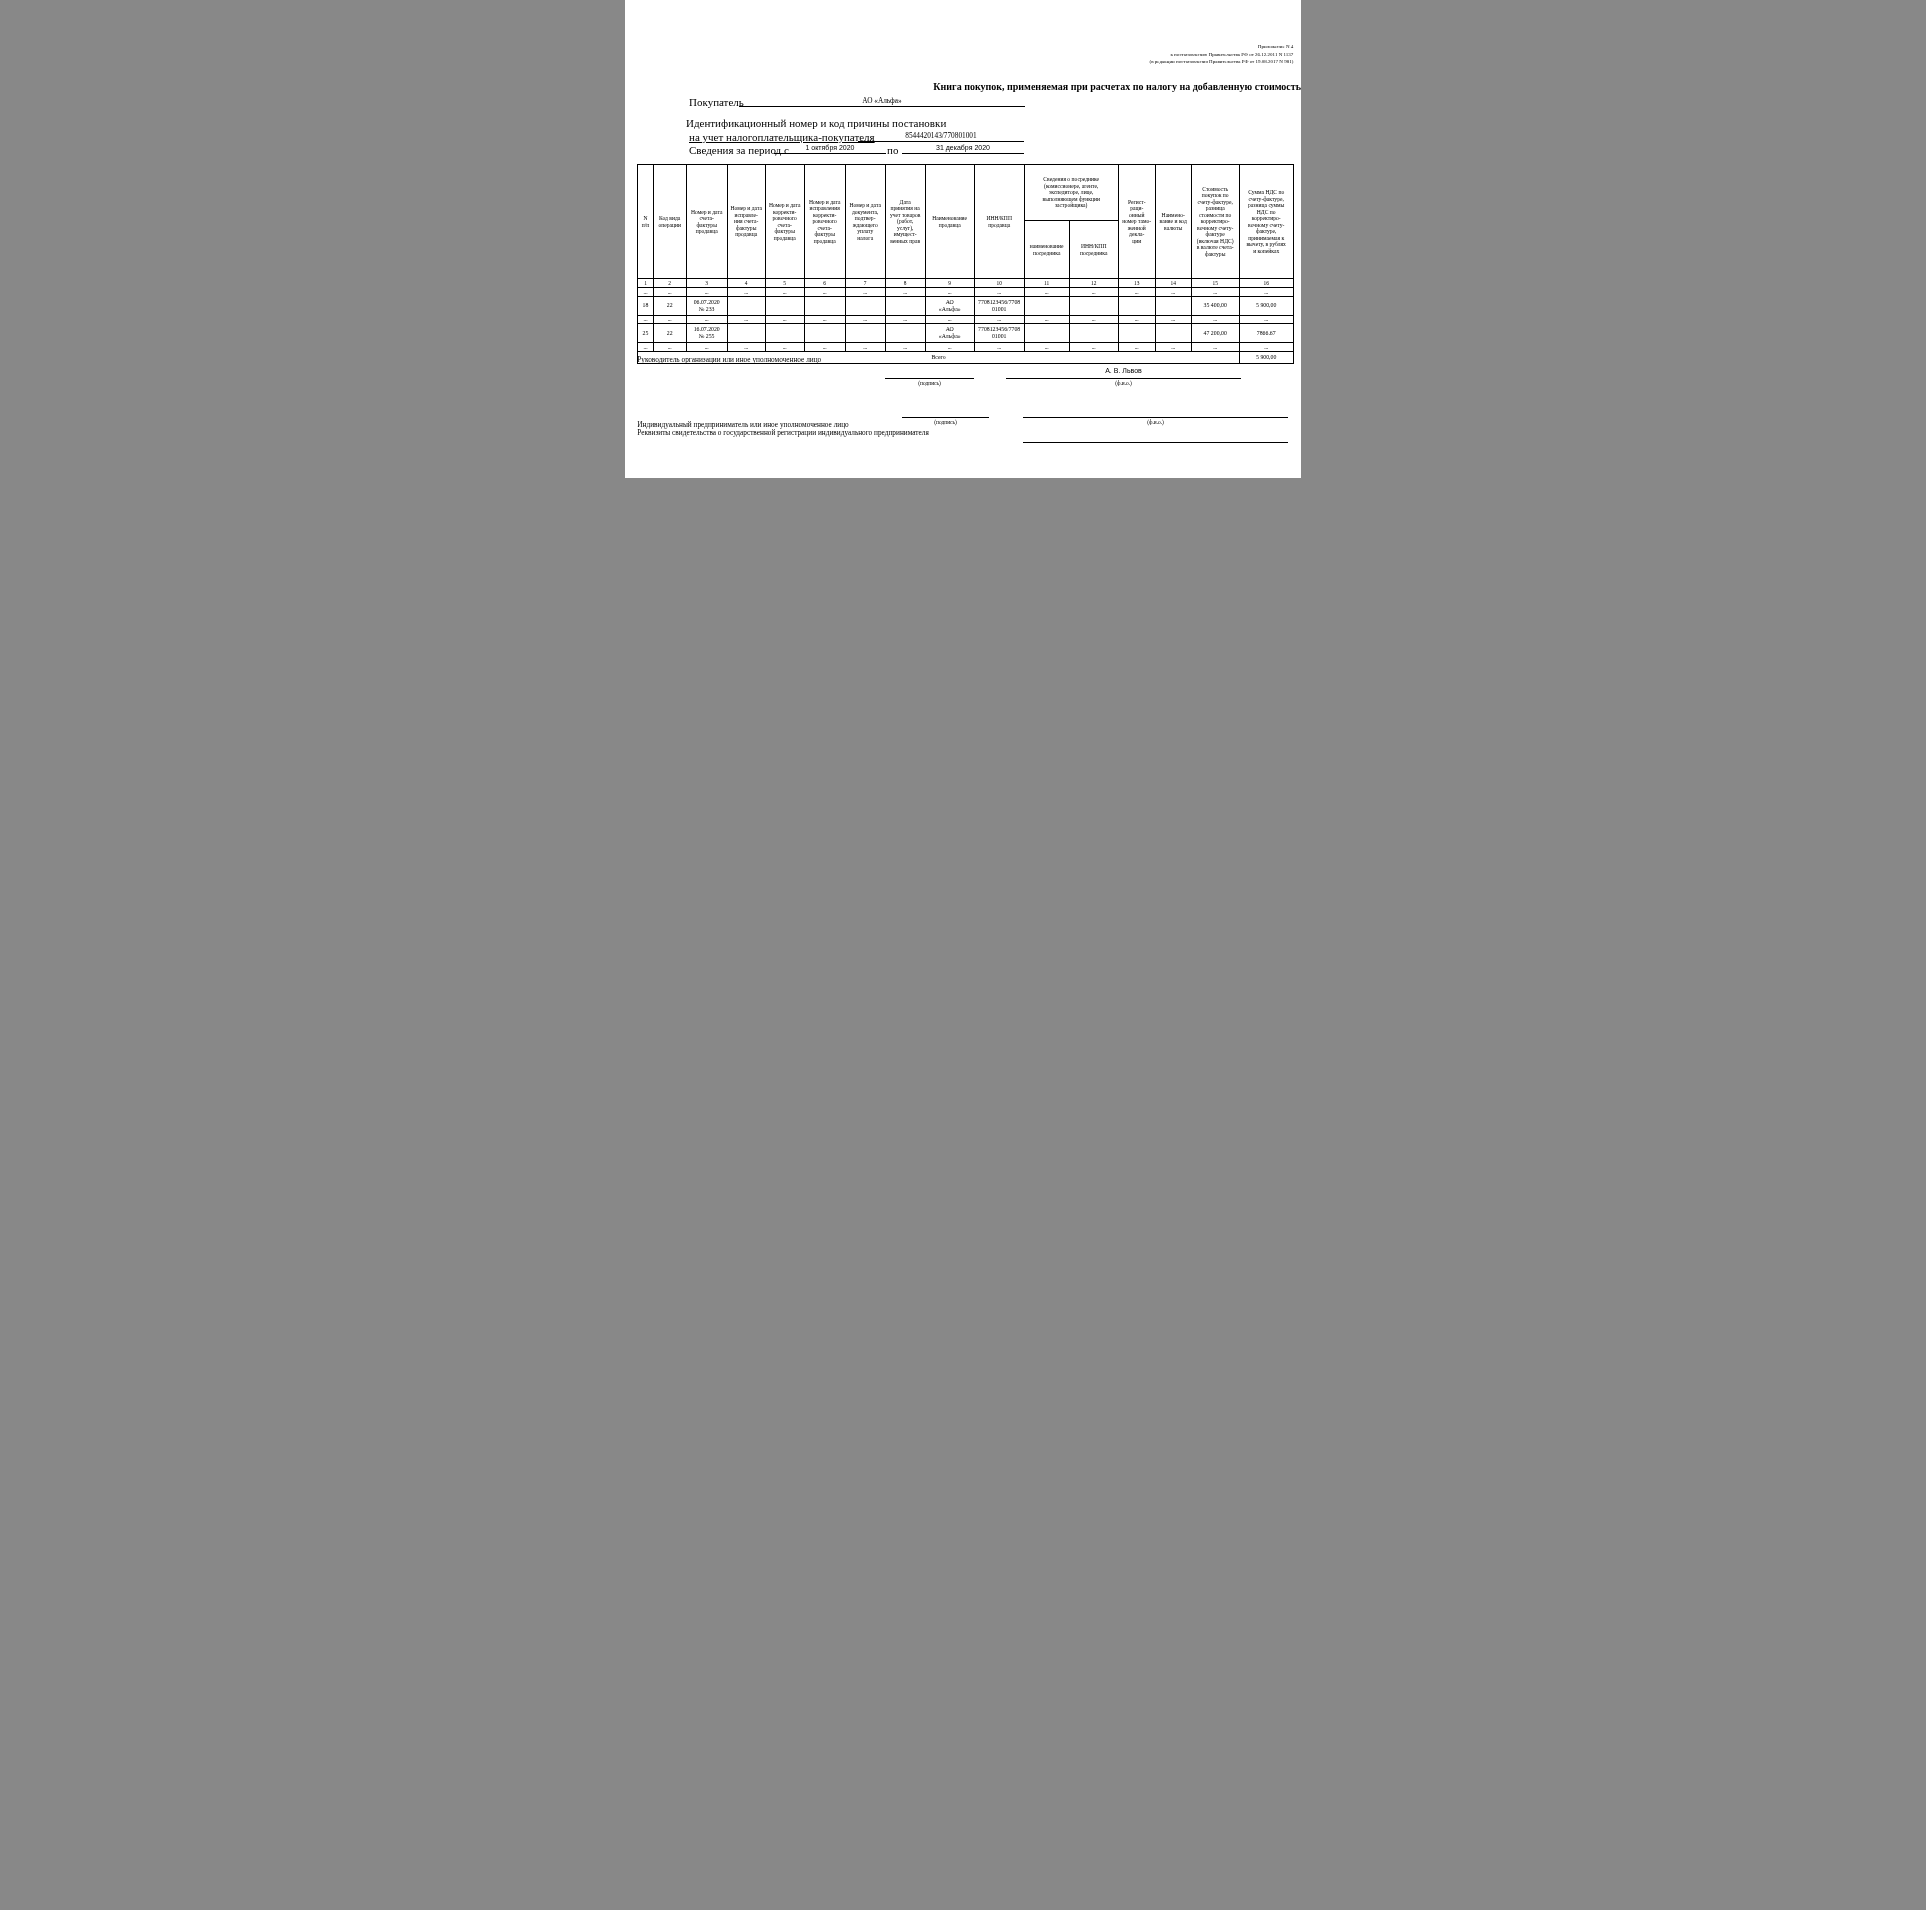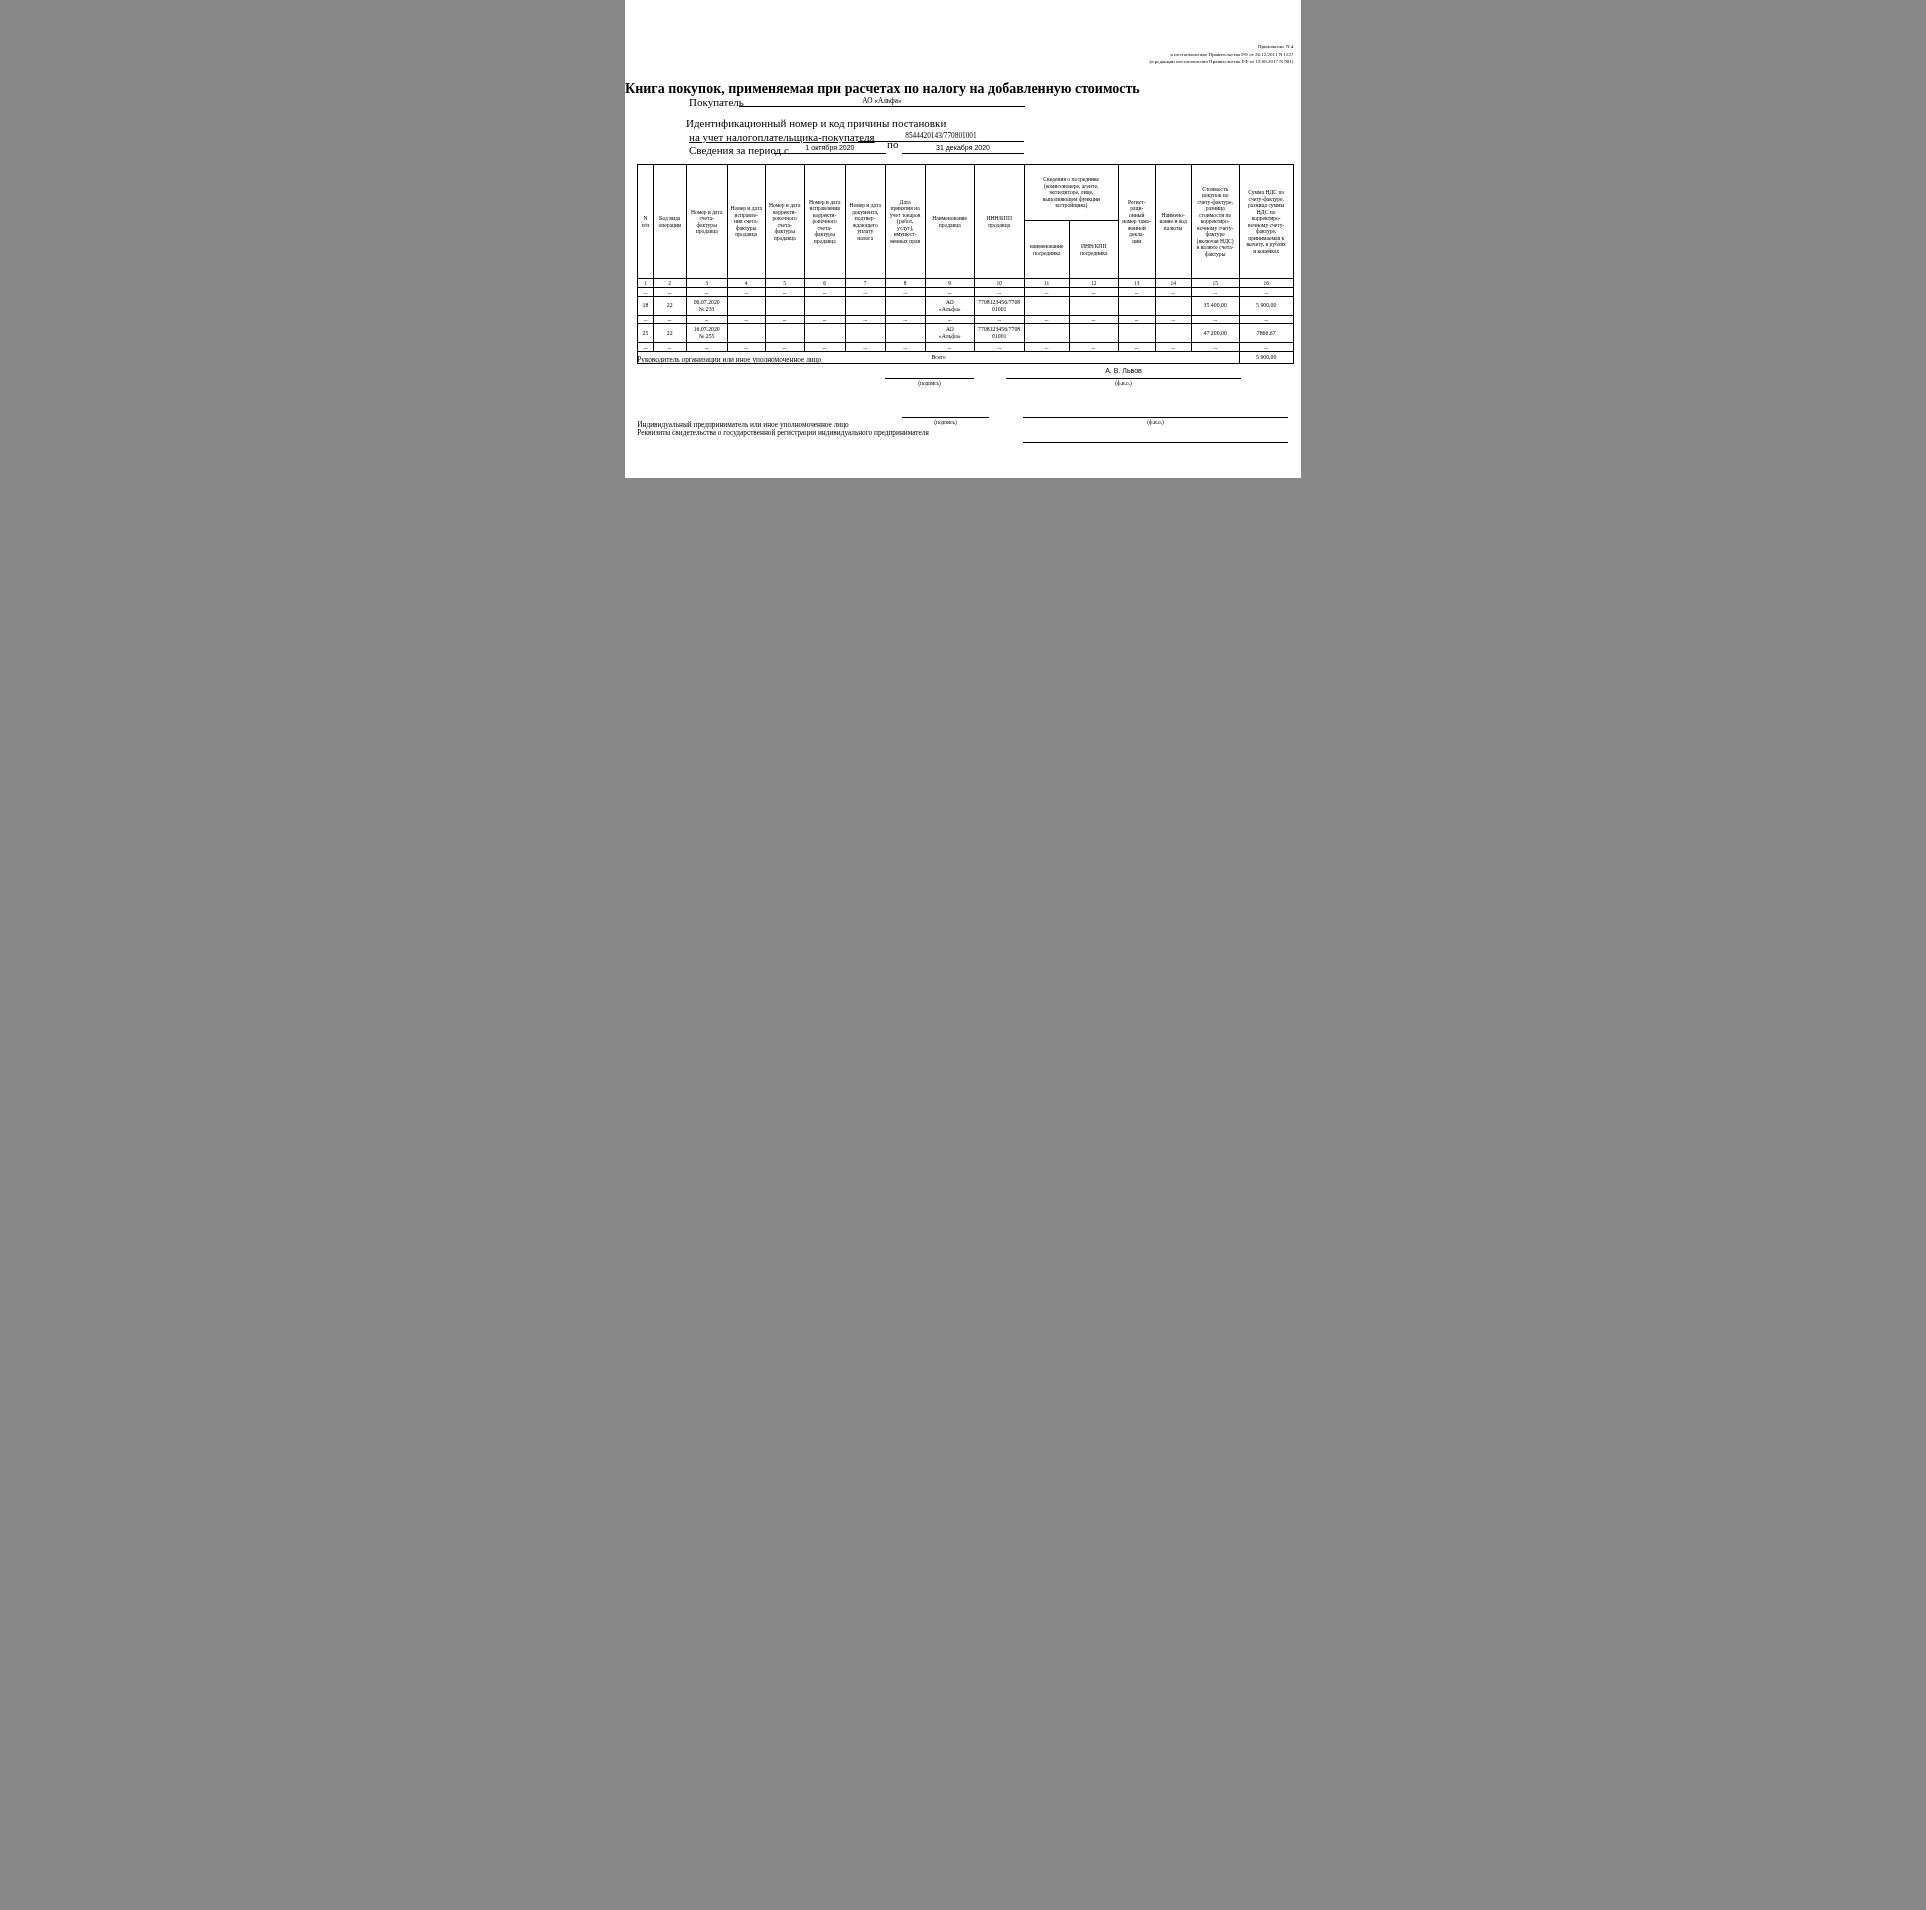--- a/index.html
+++ b/index.html
@@ -22,22 +22,22 @@
     text-align: right;
     font-size: 5px;
     line-height: 1.5;
     white-space: nowrap;
   }
 
   
   .doc-title {
     position: absolute;
     top: 81px; left: 0; right: 0;
-    text-align: left;
-    font-size: 14px;
+    text-align: right;
+    font-size: 10px;
     font-weight: bold;
   }
 
   
   .form-label { position: absolute; font-size: 11px; white-space: nowrap; }
   .field {
     position: absolute;
     border-bottom: 1.2px solid #000;
     height: 10px;
     text-align: center;
@@ -108,21 +108,21 @@
   <div class="form-label" style="left:64px; top:96px;">Покупатель</div>
   <div class="field" style="left:114px; top:96px; width:286px;">АО «Альфа»</div>
 
   <div class="form-label" style="left:61px; top:117px;">Идентификационный номер и код причины постановки</div>
 
   <div class="form-label" style="left:64px; top:131px;text-decoration:underline;">на учет налогоплательщика-покупателя</div>
   <div class="field" style="left:233px; top:131px; width:166px;">8544420143/770801001</div>
 
   <div class="form-label" style="left:64px; top:144px;">Сведения за период с</div>
   <div class="field sans" style="left:149px; top:143px; width:112px;">1 октября 2020</div>
-  <div class="form-label" style="left:262px; top:138px;">по</div>
+  <div class="form-label" style="left:262px; top:144px;">по</div>
   <div class="field sans" style="left:277px; top:143px; width:122px;">31 декабря 2020</div>
 
   <table class="book">
     <colgroup>
       <col style="width:15.4px">
         <col style="width:33px">
         <col style="width:41px">
         <col style="width:38px">
       <col style="width:39px">
         <col style="width:41px">

